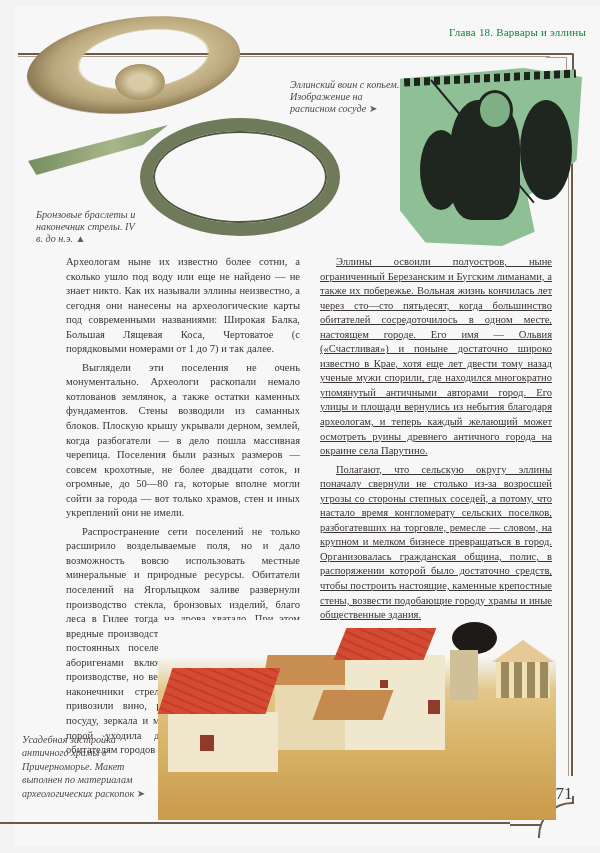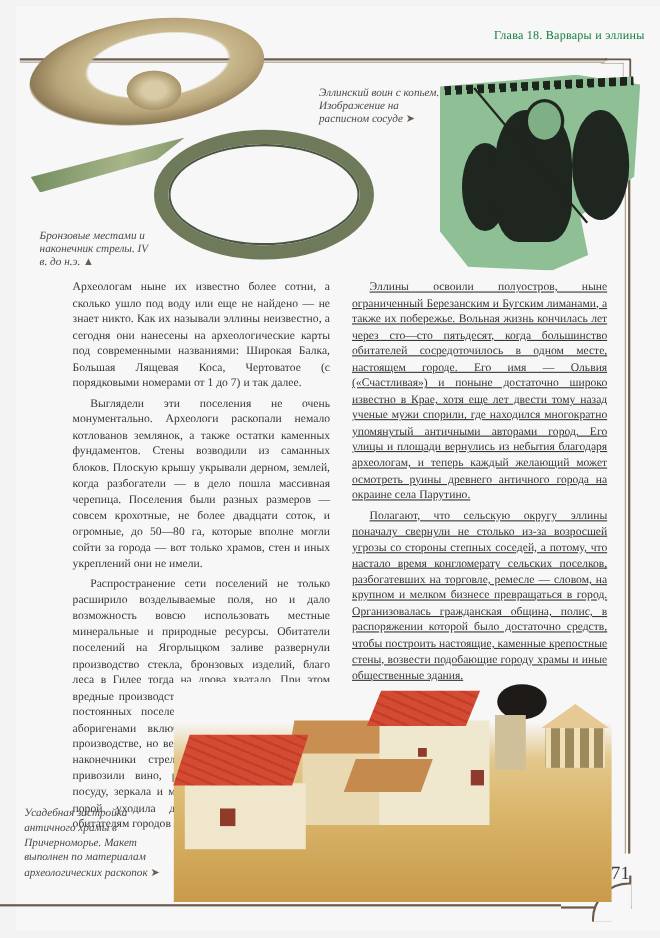--- a/index.html
+++ b/index.html
@@ -154,21 +154,21 @@
 <div class="photo warrior-body"></div>
 <div class="photo warrior-head"></div>
 <div class="photo shield"></div>
 <div class="photo spear"></div>
 
 <div class="caption cap-vase">
   <span>Эллинский воин с копьем. Изображение на расписном сосуде</span>
   <span class="arrow">➤</span>
 </div>
 <div class="caption cap-bronze">
-  <span>Бронзовые местами и наконечник стрелы. IV в. до н.э.</span>
+  <span>Бронзовые браслеты и наконечник стрелы. IV в. до н.э.</span>
   <span class="arrow">▲</span>
 </div>
 
 <div class="col col-left">
   <p>Археологам ныне их известно более сотни, а сколько ушло под воду или еще не найдено — не знает никто. Как их называли эллины неизвестно, а сегодня они нанесены на археологические карты под современными названиями: Широкая Балка, Большая Лящевая Коса, Чертоватое (с порядковыми номерами от 1 до 7) и так далее.</p>
   <p class="ind">Выглядели эти поселения не очень монументально. Археологи раскопали немало котлованов землянок, а также остатки каменных фундаментов. Стены возводили из саманных блоков. Плоскую крышу укрывали дерном, землей, когда разбогатели — в дело пошла массивная черепица. Поселения были разных размеров — совсем крохотные, не более двадцати соток, и огромные, до 50—80 га, которые вполне могли сойти за города — вот только храмов, стен и иных укреплений они не имели.</p>
   <p class="ind"><span class="wrap-float" style="display:block;float:right;width:0;height:0;"></span><span>Распространение сети поселений не только расширило возделываемые поля, но и дало возможность вовсю использовать местные минеральные и природные ресурсы. Обитатели поселений на Ягорлыцком заливе развернули производство стекла, бронзовых изделий, благо леса в Гилее тогда на дрова хватало. При этом вредные производства были вынесены за пределы постоянных поселений. Набор для торговли с аборигенами включал поначалу несложные в производстве, но весьма ходовые товары — бусы, наконечники стрел, украшения. На кораблях привозили вино, расписную и металлическую посуду, зеркала и много других товаров, которые порой уходила довольно далеко на север, обитателям городов Лесостепи.</span></p>
 </div>
 
 <div class="col col-right">

